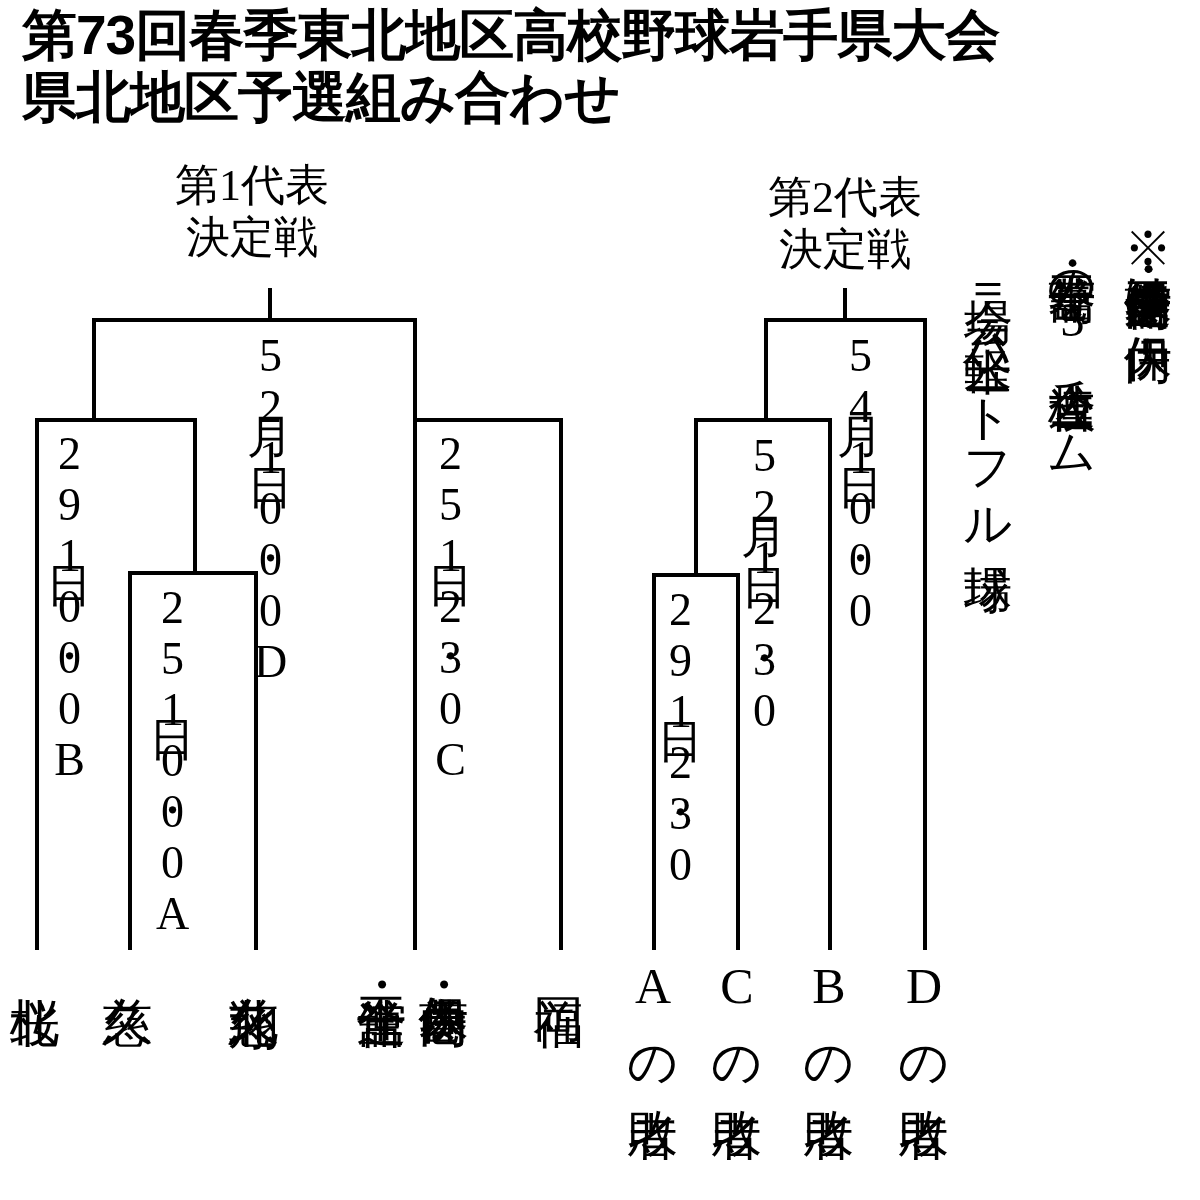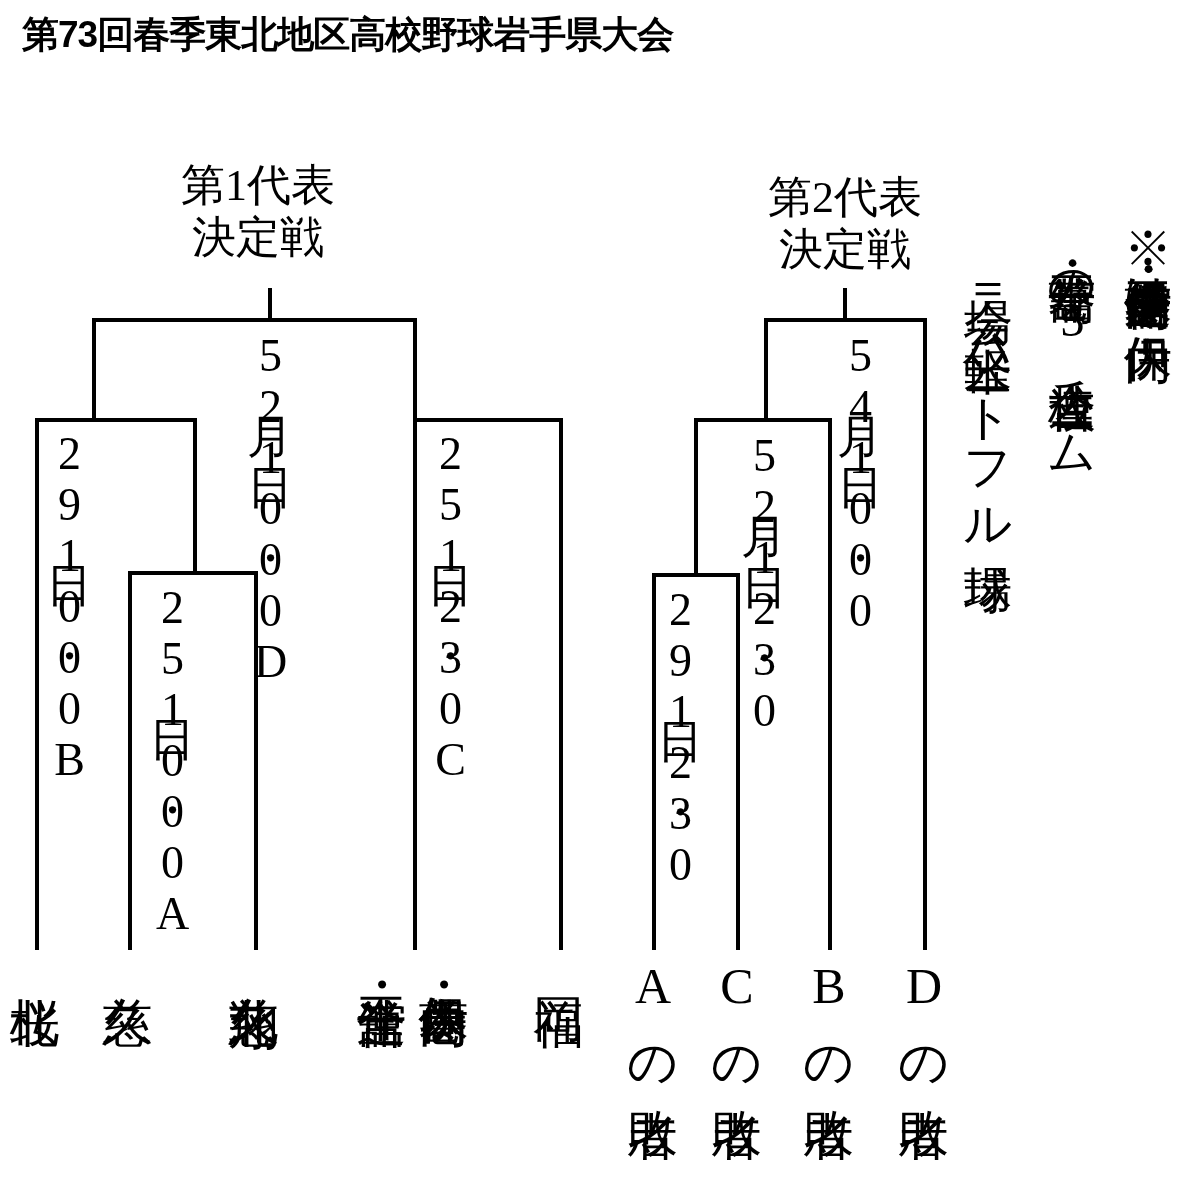--- a/index.html
+++ b/index.html
@@ -20,21 +20,21 @@
   
   #title-block {
     position: absolute;
     left: 22px;
     top: 4px;
     width: 1160px;
   }
   .title-line {
     font-family: "Liberation Sans", "DejaVu Sans", sans-serif;
     font-weight: bold;
-    font-size: 37px;
+    font-size: 55px;
     line-height: 62px;
     letter-spacing: -1px;
     white-space: nowrap;
     color: #000000;
   }
 
   
   .bracket-heading {
     position: absolute;
     text-align: center;
@@ -87,23 +87,24 @@
     line-height: 1.06;
   }
 </style>
 </head>
 <body>
 
 <div id="page">
 
   <div id="title-block">
     <div class="title-line">第73回春季東北地区高校野球岩手県大会</div>
+    <div class="title-line">県北地区予選組み合わせ</div>
   </div>
 
-  <div class="bracket-heading" style="left:108px; top:160px; width:300px;">第1代表
+  <div class="bracket-heading" style="left:102px; top:160px; width:300px;">第1代表
 決定戦</div>
 
   <div class="vline" style="left:268px; top:288px; height:32px;"></div>
 
   <div class="hline" style="left:92px; top:318px; width:325px;"></div>
 
   <div class="vline" style="left:92px; top:318px; height:102px;"></div>
 
   <div class="vline" style="left:413px; top:318px; height:102px;"></div>
 

